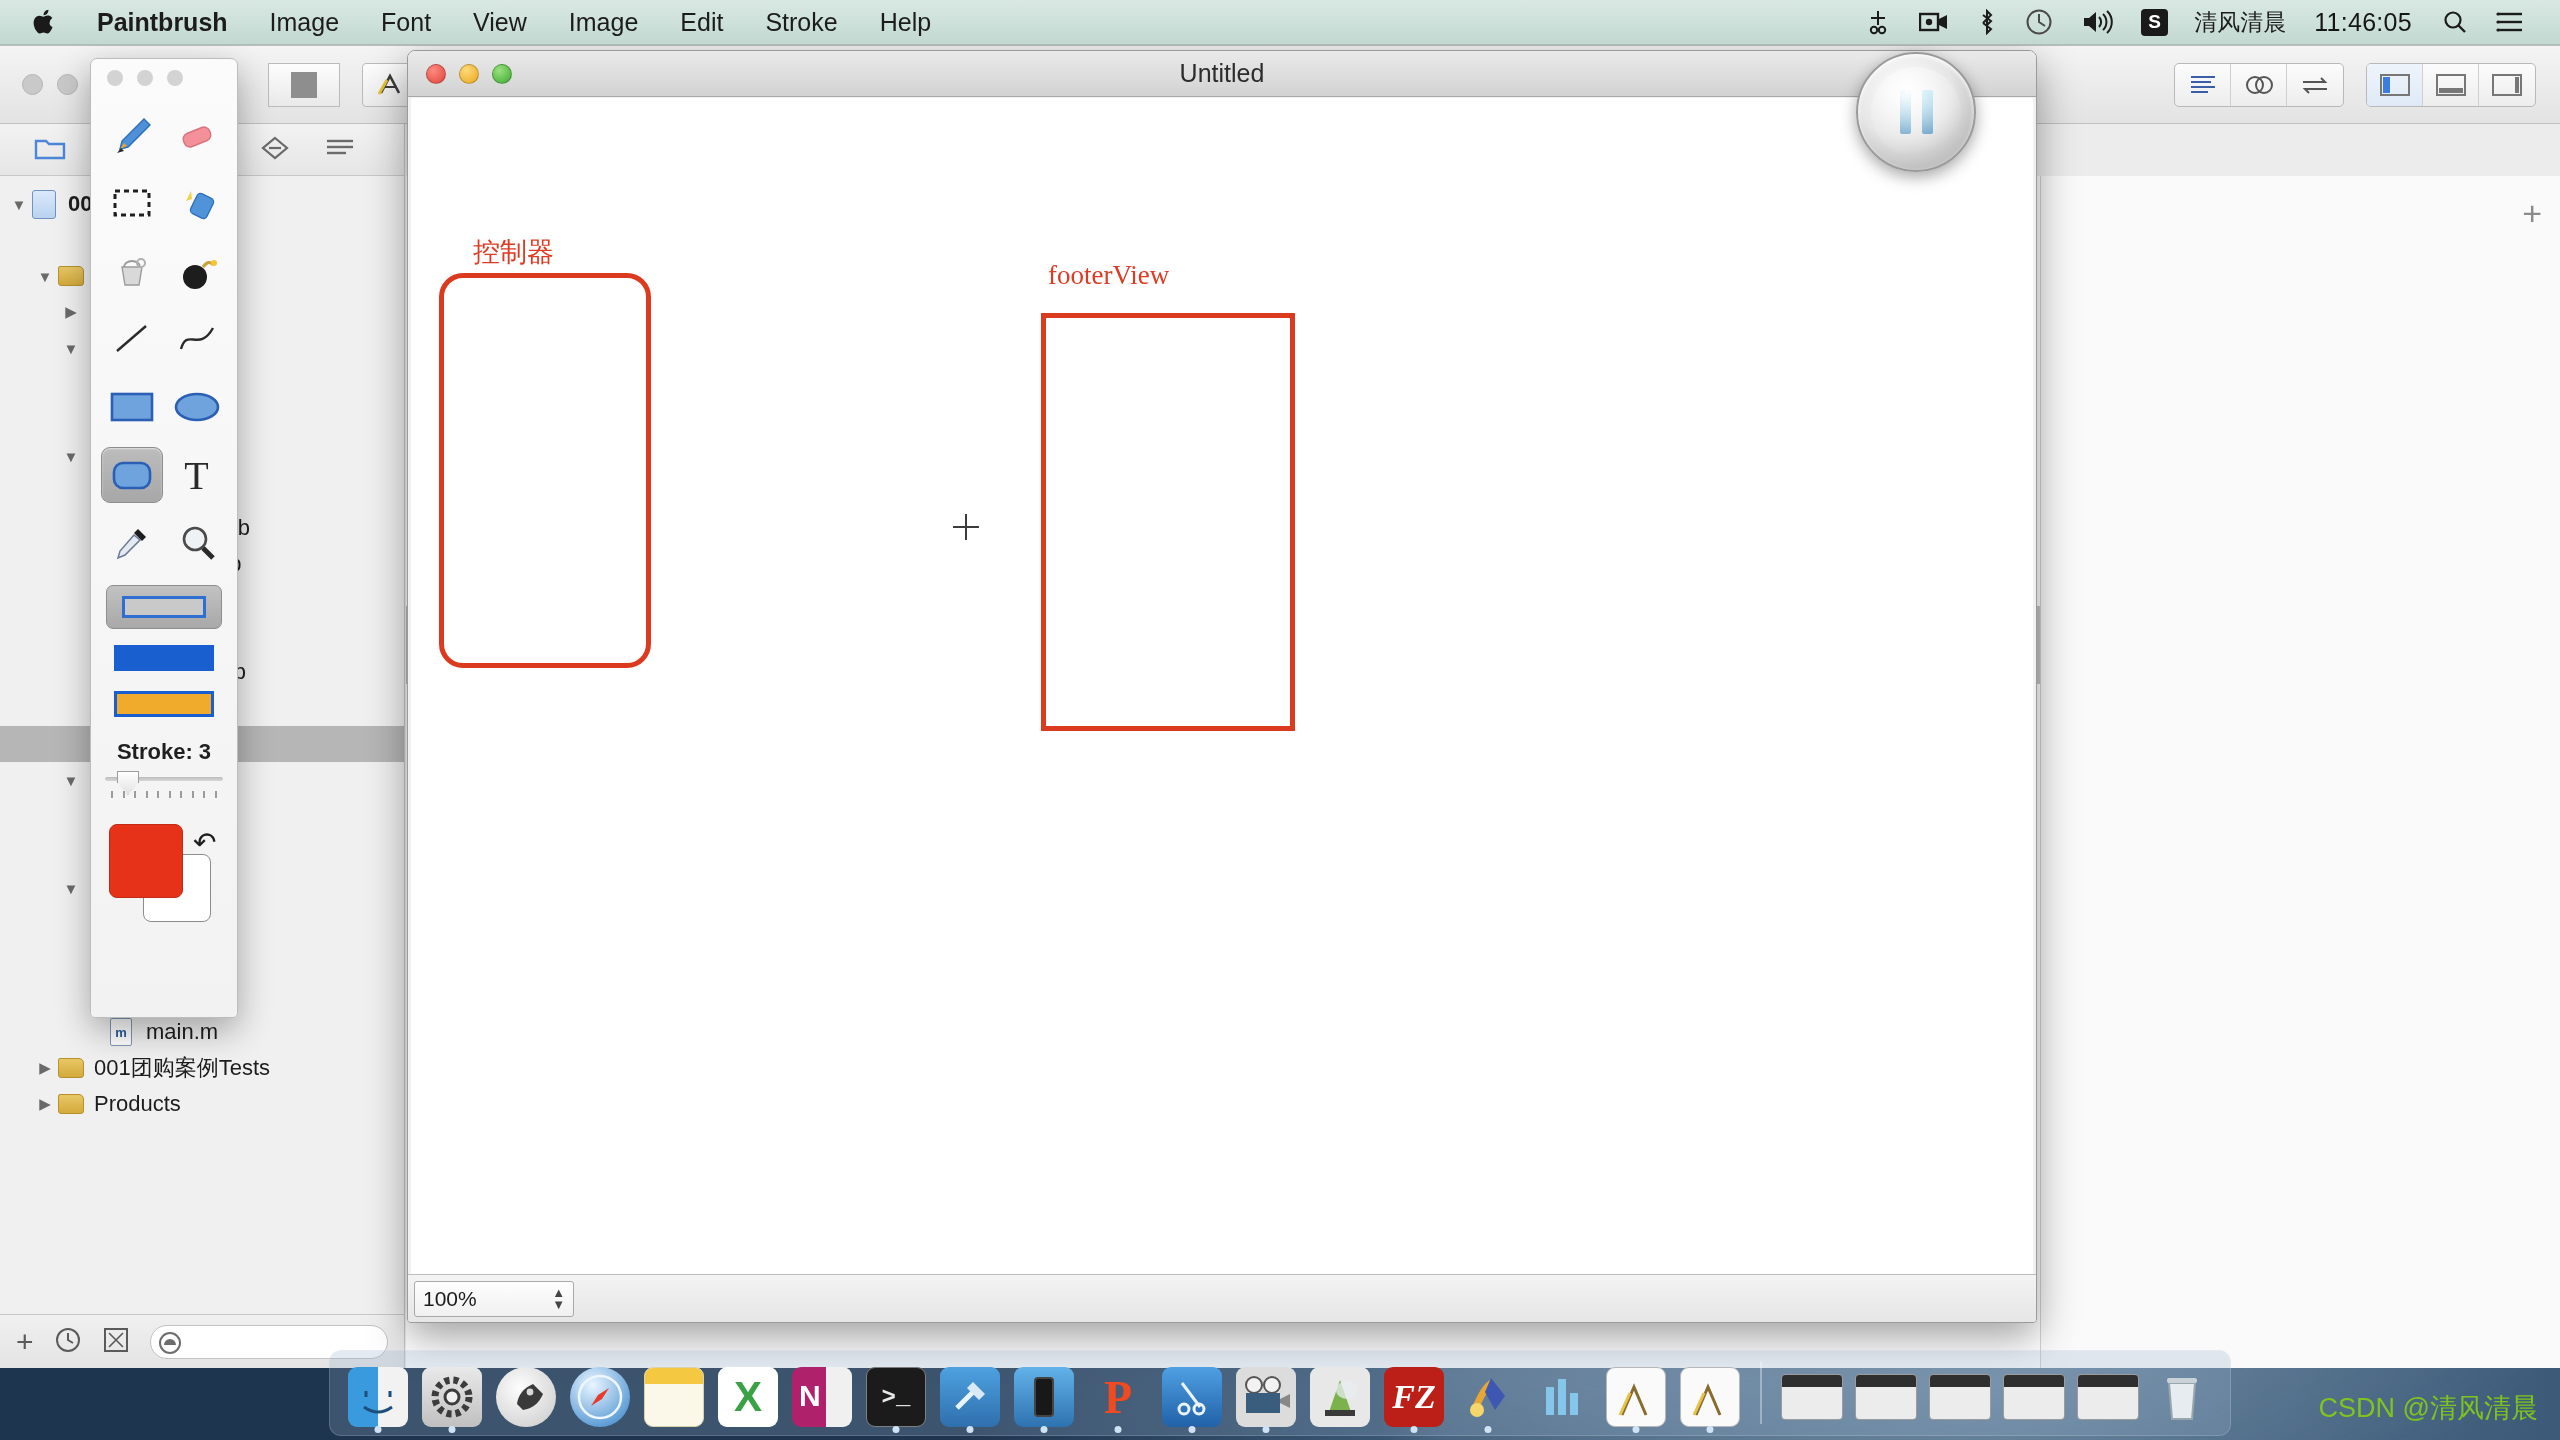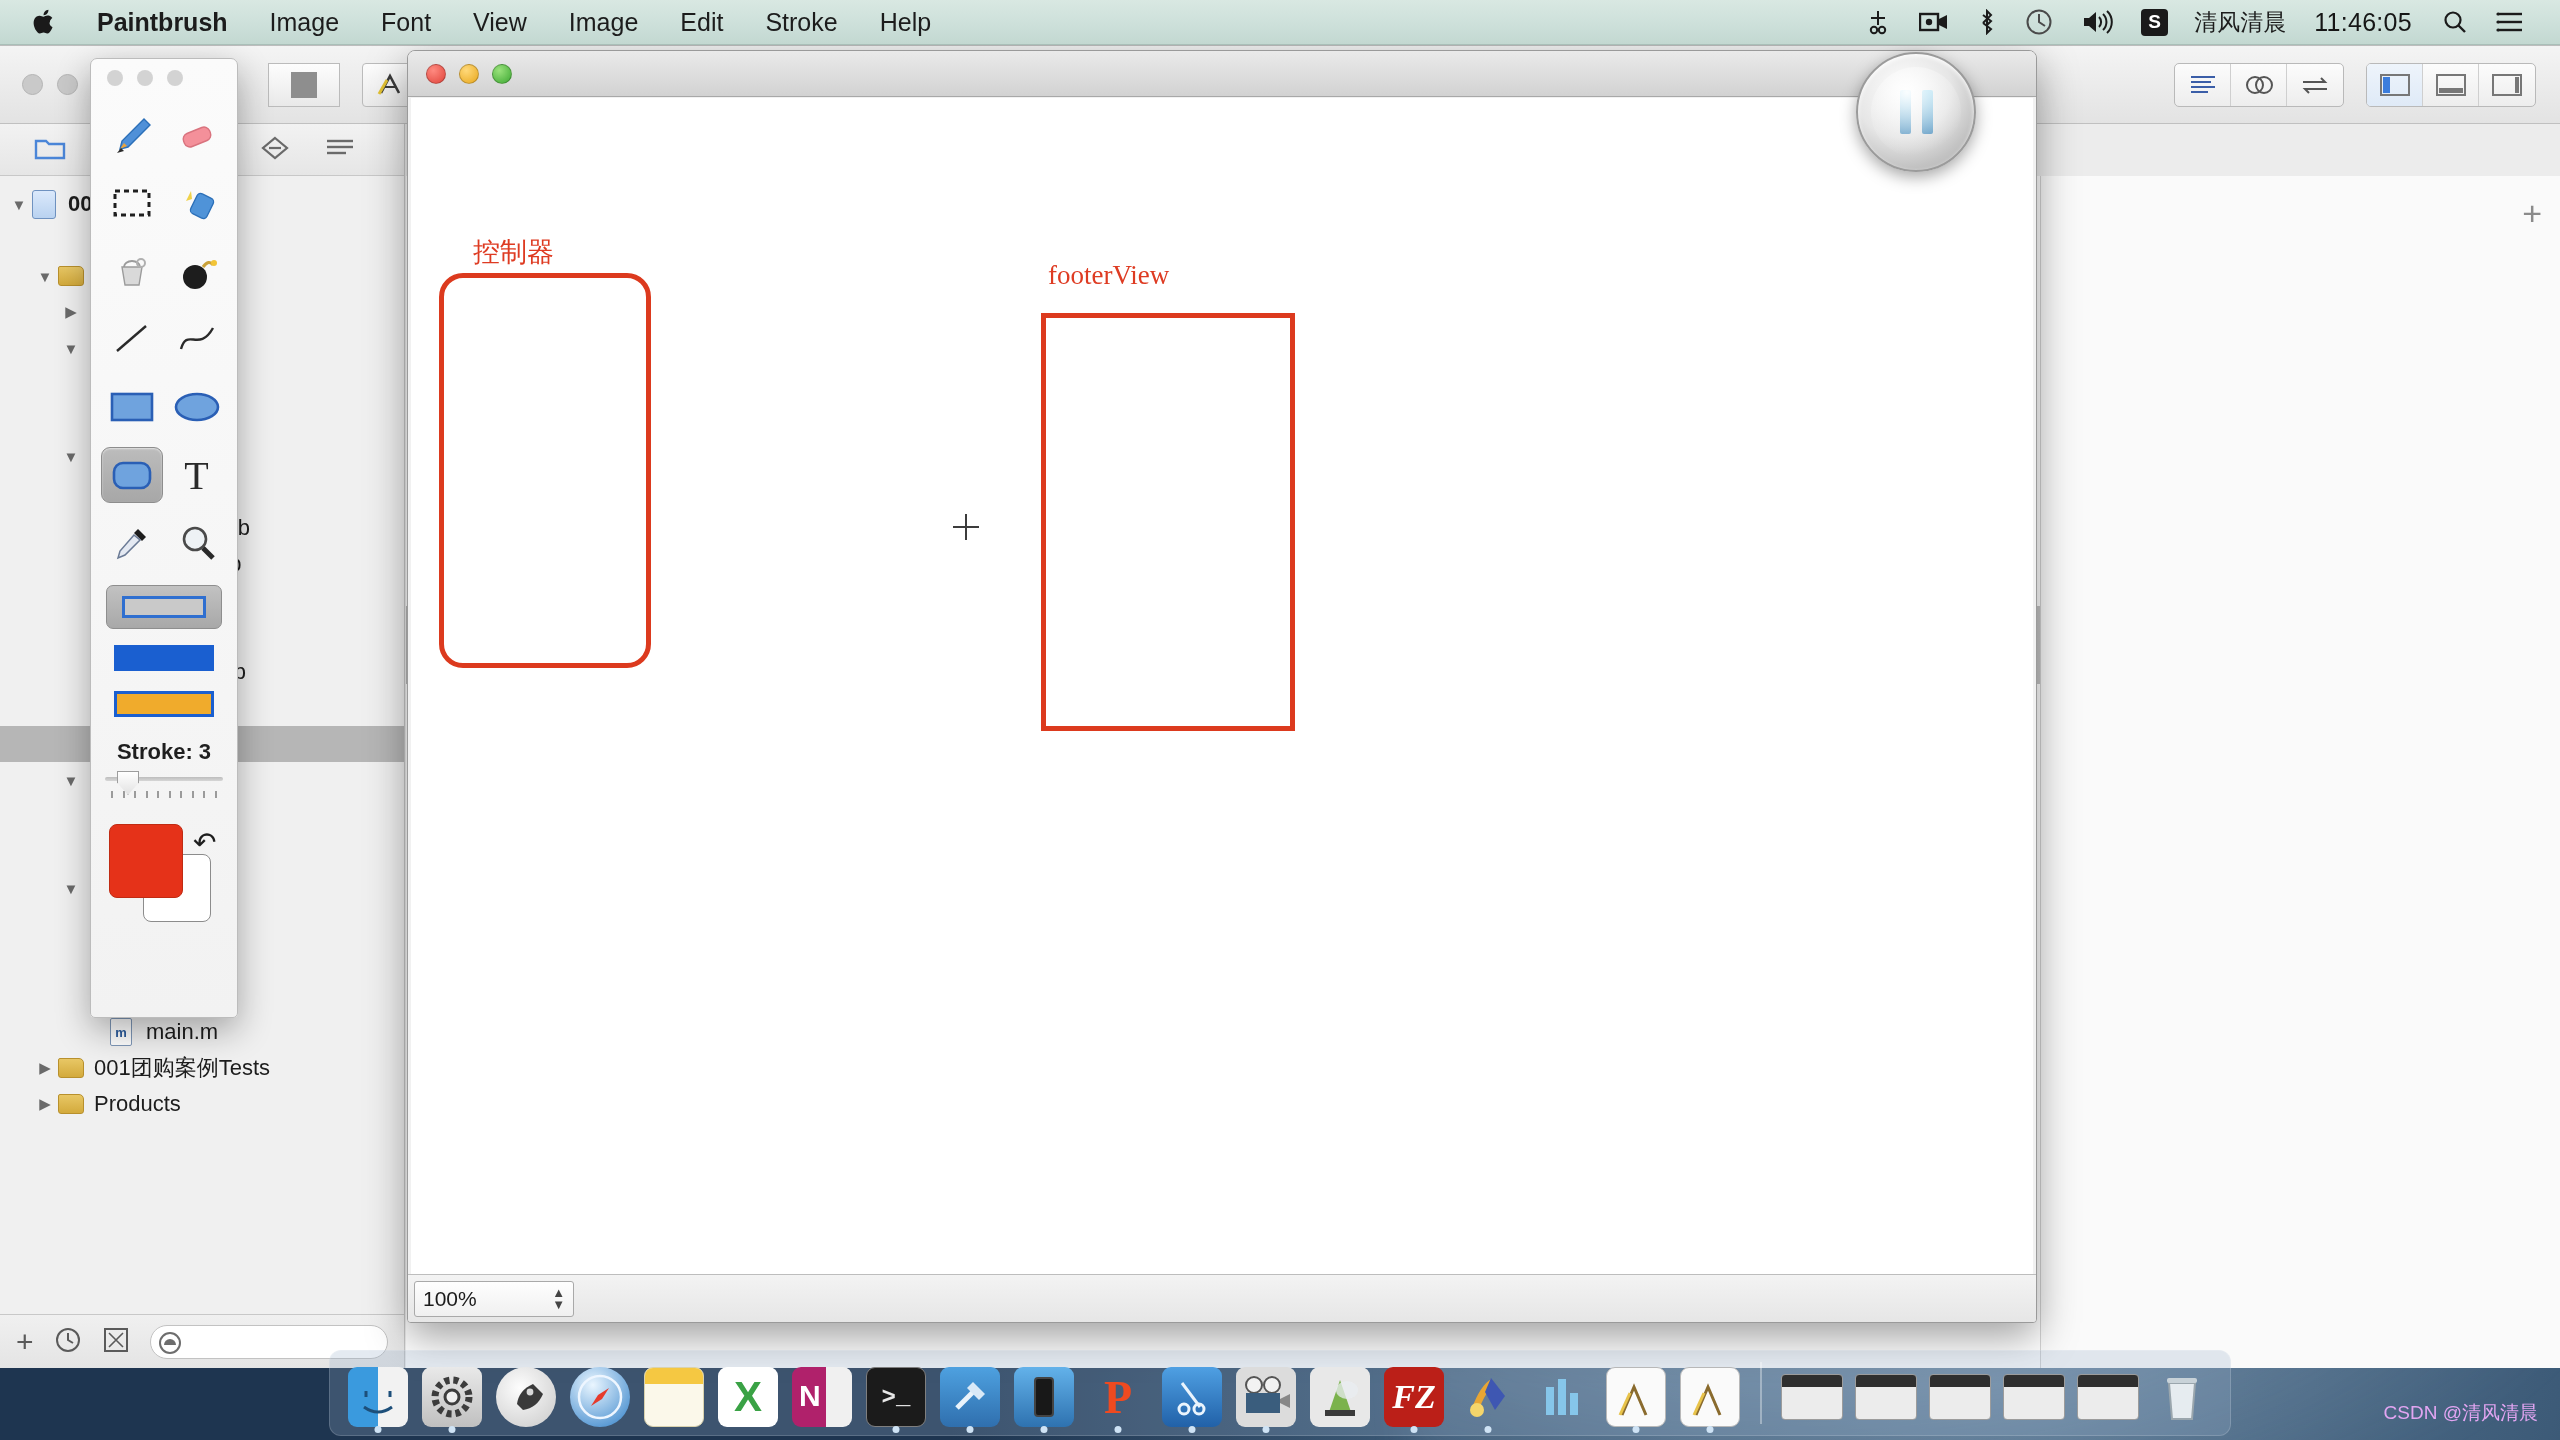--- a/index.html
+++ b/index.html
@@ -285,21 +285,21 @@
   }
   .dock-item { width: 68px; height: 68px; position: relative; display:flex; align-items:center; justify-content:center; }
   .dock-item .tile { width: 60px; height: 60px; border-radius: 9px; display:flex; align-items:center; justify-content:center;
                      font-size: 30px; color:#fff; font-weight:bold; overflow:hidden; position:relative;}
   .dock-sep { width: 2px; height: 62px; background: rgba(255,255,255,.35); margin: 0 10px; align-self:center; }
   .dot-run { position:absolute; bottom:-2px; left:50%; transform:translateX(-50%);
              width: 7px; height:7px; border-radius:50%; background:#cfe3f5; }
   .mini-win { width: 62px; height: 46px; border-radius:4px; border:1px solid #9c9c9c; overflow:hidden; }
 
   .watermark {
-    position:absolute; right: 22px; bottom: 14px; color: #f0abfc; font-size: 19px;
+    position:absolute; right: 22px; bottom: 14px; color: #84cc16; font-size: 27px;
     opacity: .92; z-index: 700; white-space: nowrap;
   }
 </style>
 </head>
 <body>
 
 <div id="root">
 
   <div class="desktop"></div>
 
@@ -602,20 +602,21 @@
     </div>
   </div>
 
   <div class="pb-win">
     <div class="pb-title">
       <div class="pb-lights">
         <div class="pl r"></div>
         <div class="pl y"></div>
         <div class="pl g"></div>
       </div>
+      <div class="pb-title-text">Untitled</div>
     </div>
 
     <div class="pb-canvas">
 
       <div class="anno-label" style="left:62px; top:136px;">控制器</div>
       <div class="anno-rect" style="left:28px; top:175px; width:212px; height:395px; border-radius:24px;"></div>
 
       <div class="anno-label" style="left:637px; top:162px;font-family:Liberation Serif, serif;">footerView</div>
       <div class="anno-rect" style="left:630px; top:215px; width:254px; height:418px;"></div>
 

